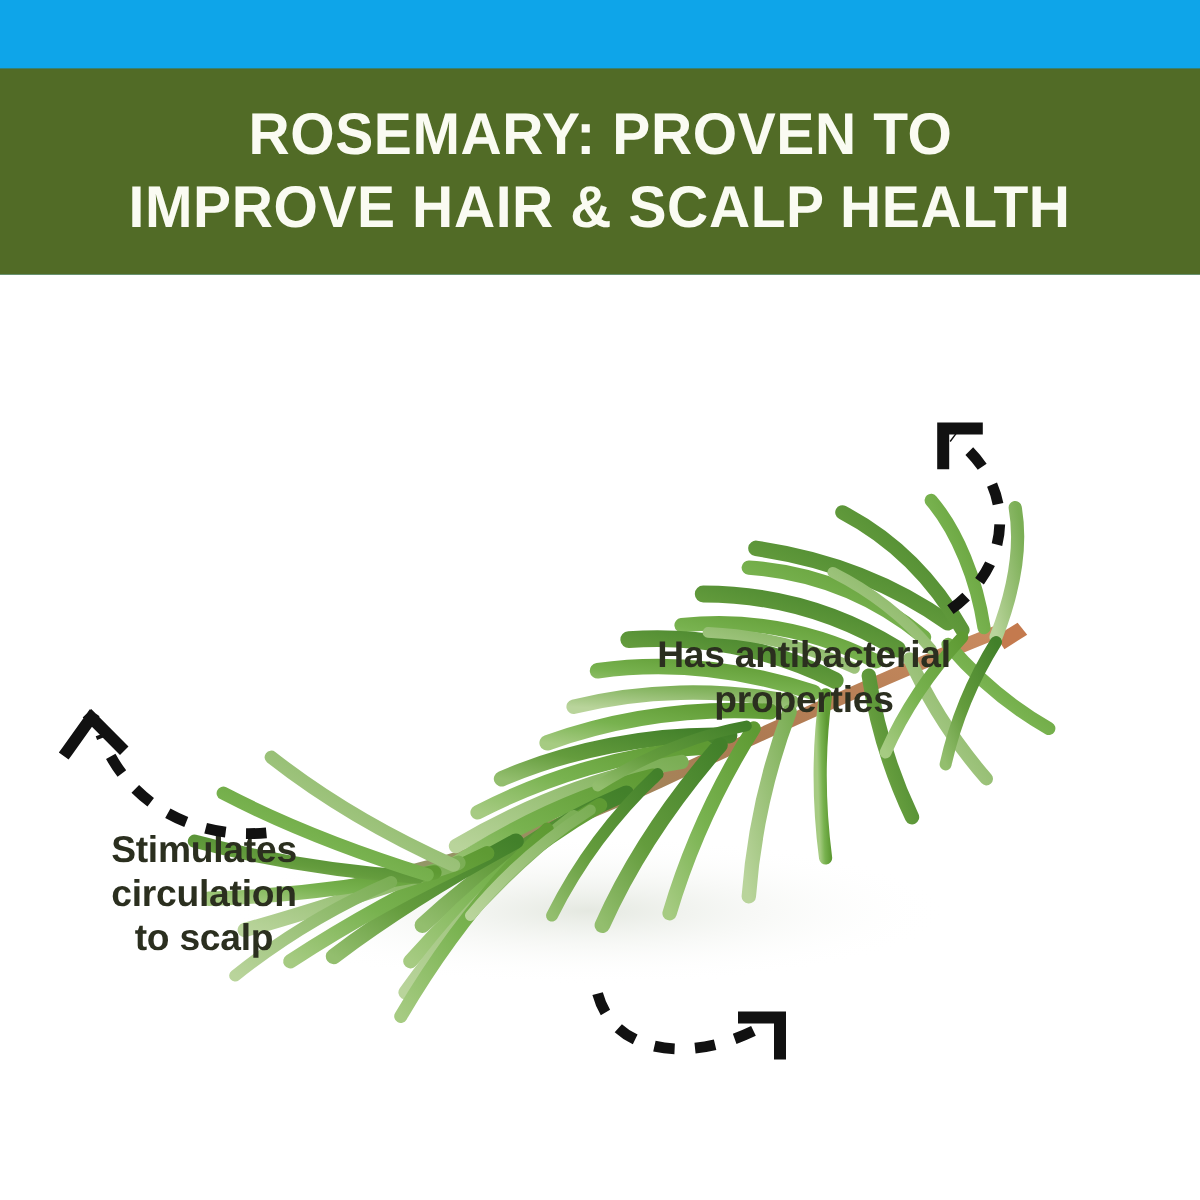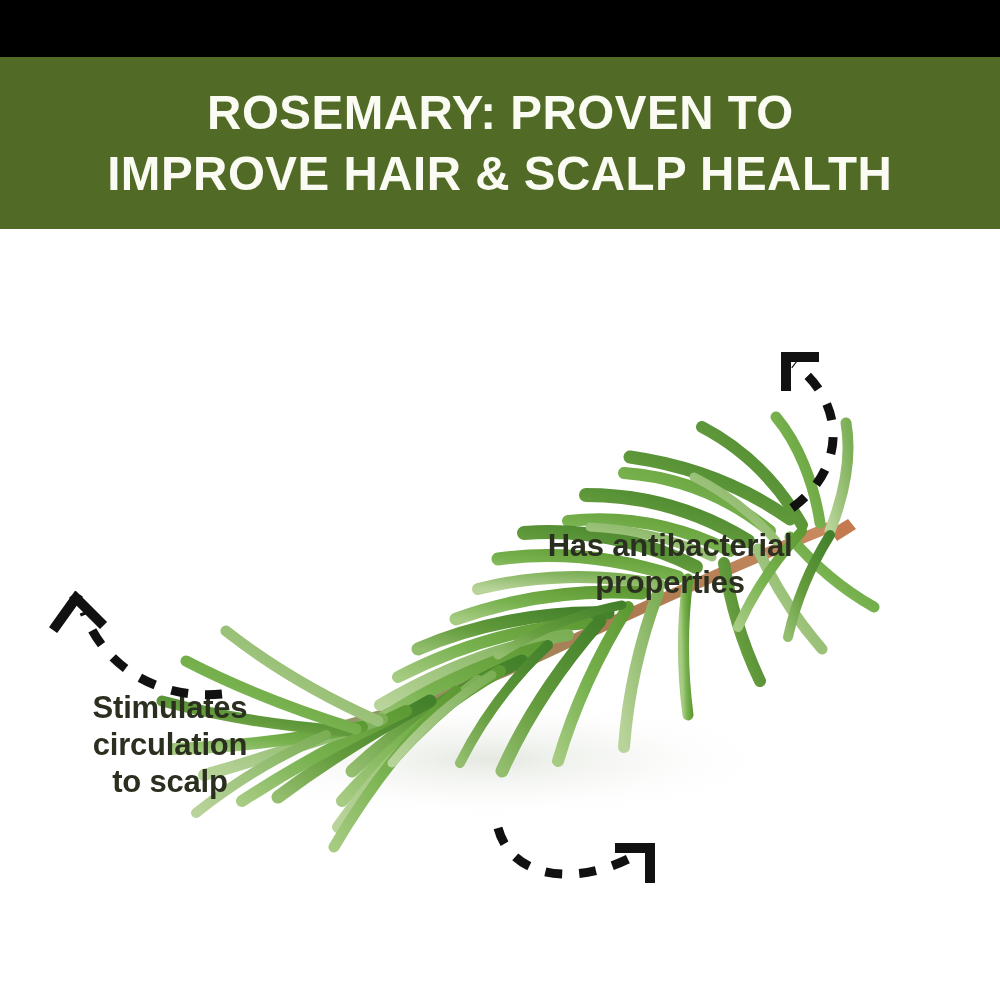--- a/index.html
+++ b/index.html
@@ -2,21 +2,21 @@
 <html><head>
 <meta charset="utf-8">
 <style>
   html,body{margin:0;padding:0;}
   body{
     width:1000px;height:1000px;
     background:#ffffff;
     font-family:"Liberation Sans",sans-serif;
     overflow:hidden;
   }
-  #canvas{position:relative;width:1000px;height:1000px;background:#000000;overflow:hidden;}
+  #canvas{position:relative;width:1000px;height:1000px;background:#0ea5e9;overflow:hidden;}
 
   
   #banner{
     position:absolute;left:0;top:57px;width:1000px;height:172px;
     background:#516B26;
     display:flex;flex-direction:column;
     align-items:center;justify-content:center;
   }
   .banner-line{
     color:#FAFBF2;

